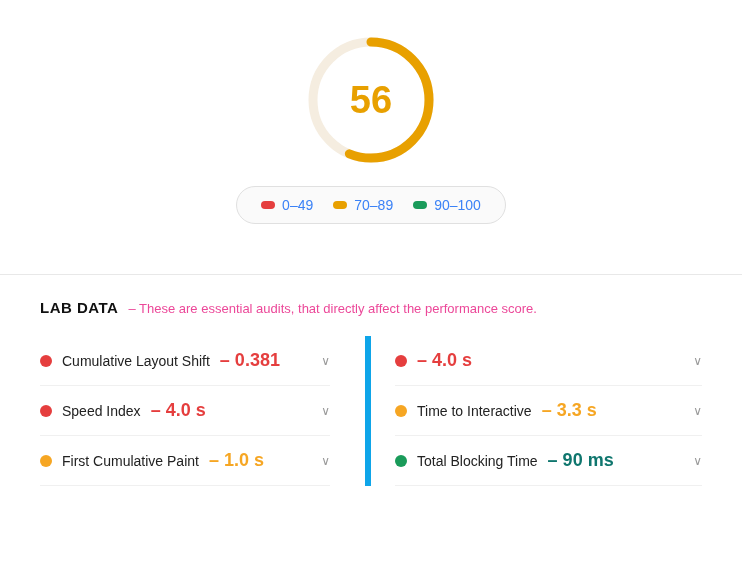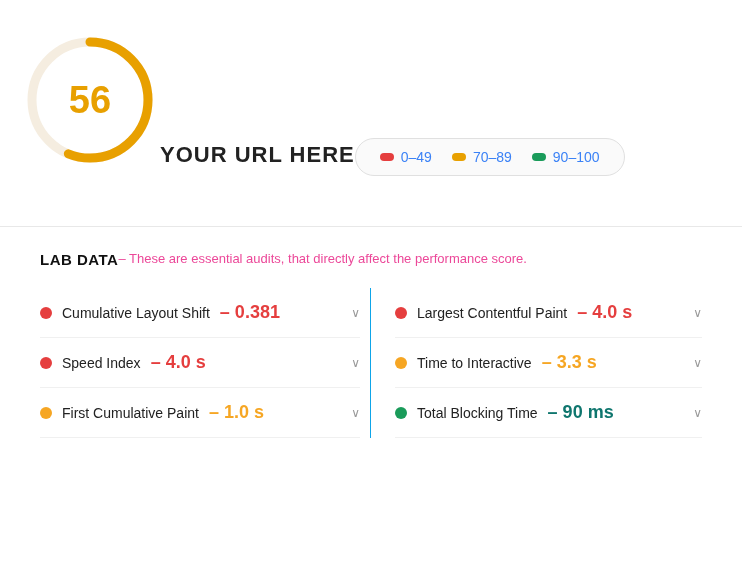--- a/index.html
+++ b/index.html
@@ -8,22 +8,22 @@
       background: #fff;
       color: #333;
       width: 742px;
       min-height: 573px;
       overflow-x: hidden;
     }
 
     
     .top-section {
       display: flex;
-      flex-direction: row;
-      align-items: flex-end;
+      flex-direction: column;
+      align-items: center;
       padding: 30px 20px 20px;
     }
 
     
     .score-circle-wrapper {
       position: relative;
       width: 140px;
       height: 140px;
       margin-bottom: 16px;
     }
@@ -83,21 +83,22 @@
       background: #e8e8e8;
       margin: 20px 0 0;
     }
 
     
     .lab-section {
       padding: 24px 40px 20px;
     }
     .lab-header {
       display: flex;
-      align-items: flex-start;
+      align-items: flex-end;
+      gap: 10px;
       margin-bottom: 20px;
     }
     .lab-title {
       font-size: 15px;
       font-weight: 700;
       letter-spacing: 0.5px;
       color: #111;
     }
     .lab-subtitle {
       font-size: 13px;
@@ -146,43 +147,42 @@
     .metric-value.orange { color: #f6a623; }
     .metric-value.green { color: #0f766e; }
 
     .metric-chevron {
       font-size: 12px;
       color: #999;
       margin-left: 8px;
     }
 
     .metric-col-left {
-      padding-right: 10px;
-      border-right: 1px solid #0ea5e9;
+      padding-right: 35px;
+      border-right: 6px solid #0ea5e9;
     }
     .metric-col-right {
       padding-left: 24px;
     }
   </style>
 </head>
 <body>
 
 <div class="top-section">
 
   <div class="score-circle-wrapper">
     <svg width="140" height="140" viewBox="0 0 140 140">
 
       <circle cx="70" cy="70" r="58" fill="none" stroke="#f5ede0" stroke-width="9"></circle>
 
       <circle cx="70" cy="70" r="58" fill="none" stroke="#e8a000" stroke-width="9" stroke-linecap="round" stroke-dasharray="364.4" stroke-dashoffset="160.3" transform="rotate(-90 70 70)"></circle>
     </svg>
     <span class="score-number">56</span>
   </div>
 
-  <div class="url-title">YOUR URL HERE</div>
 
   <div class="legend">
     <div class="legend-item">
       <div class="legend-dot red"></div>
       <span>0–49</span>
     </div>
     <div class="legend-item">
       <div class="legend-dot orange"></div>
       <span>70–89</span>
     </div>
@@ -231,21 +231,20 @@
         </div>
         <span class="metric-chevron">∨</span>
       </div>
     </div>
 
     <div class="metric-col-right">
 
       <div class="metric-row">
         <div class="metric-left">
           <div class="metric-dot red"></div>
-          <span class="metric-name">Largest Contentful Paint</span>
           <span class="metric-value red">– 4.0 s</span>
         </div>
         <span class="metric-chevron">∨</span>
       </div>
 
       <div class="metric-row">
         <div class="metric-left">
           <div class="metric-dot orange"></div>
           <span class="metric-name">Time to Interactive</span>
           <span class="metric-value orange">– 3.3 s</span>

